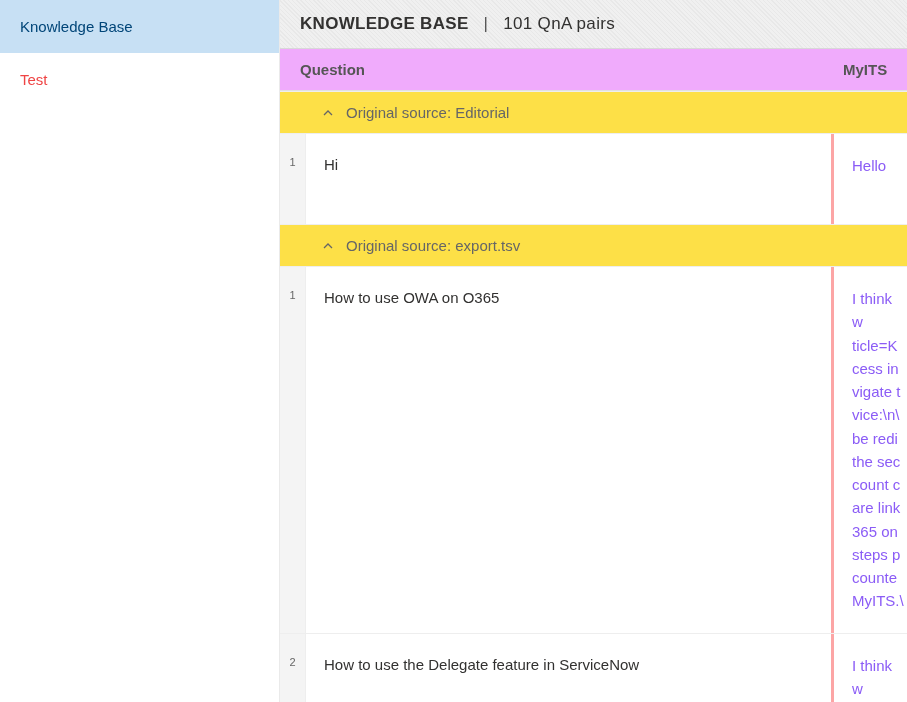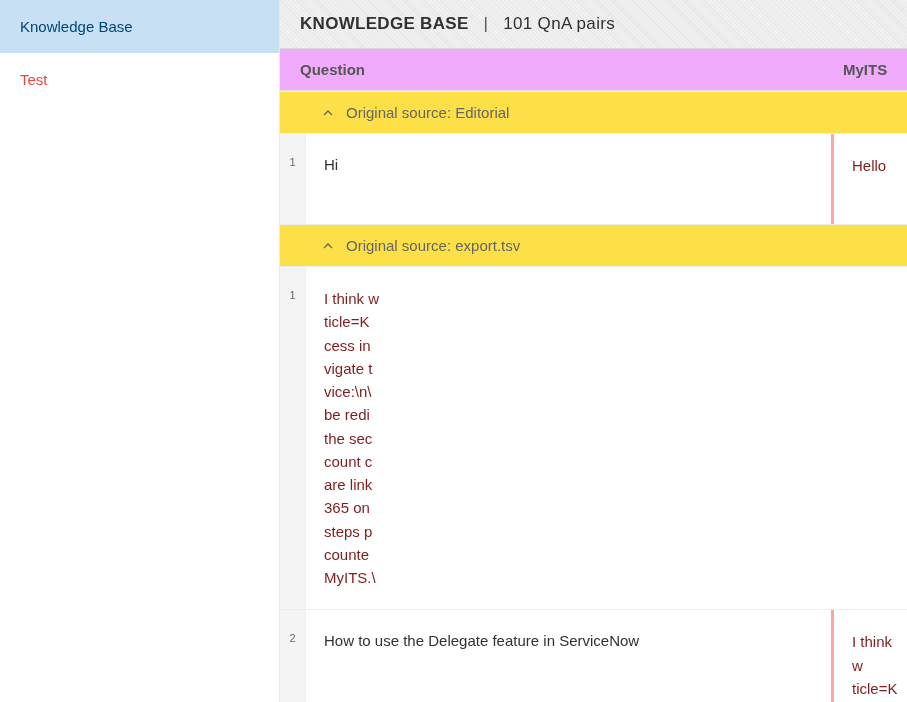--- a/index.html
+++ b/index.html
@@ -91,21 +91,21 @@
       padding: 20px 18px 28px 18px;
       font-size: 15px;
       color: #323130;
       border-right: 3px solid #fca5a5;
       line-height: 1.5;
     }
     .a-cell {
       flex: 1;
       padding: 20px 0 20px 18px;
       font-size: 15px;
-      color: #7f1d1d;
+      color: #8b5cf6;
       line-height: 1.55;
       white-space: pre-line;
       overflow: hidden;
     }
     .q-short { min-height: 90px; }
     .q-tall  { min-height: 320px; }
   </style>
 </head>
 <body>
 
@@ -144,20 +144,21 @@
 
       <div class="source-row">
         <svg width="12" height="12" viewBox="0 0 12 12">
             <polyline points="2,8 6,4 10,8" fill="none" stroke="#666" stroke-width="1.3"></polyline>
           </svg>
         <span>Original source: export.tsv</span>
       </div>
 
       <div class="qna-row">
         <div class="row-num">1</div>
+        <div class="q-cell q-tall">How to use OWA on O365</div>
         <div class="a-cell">I think w
 ticle=K
 cess in 
 vigate t
 vice:\n\
 be redi
 the sec
 count c
 are link
 365 on 

